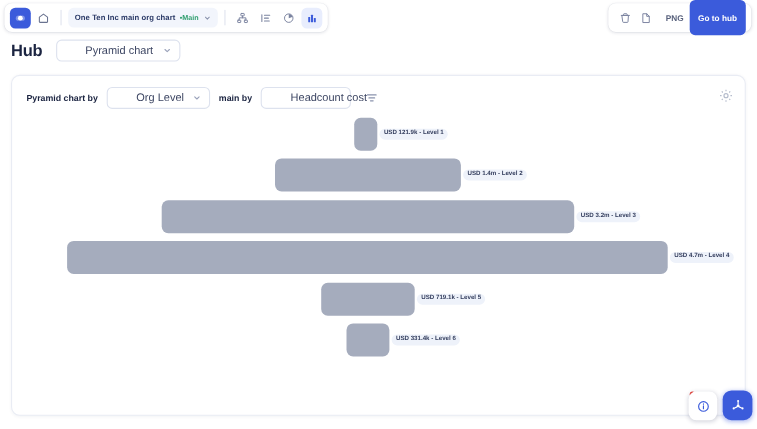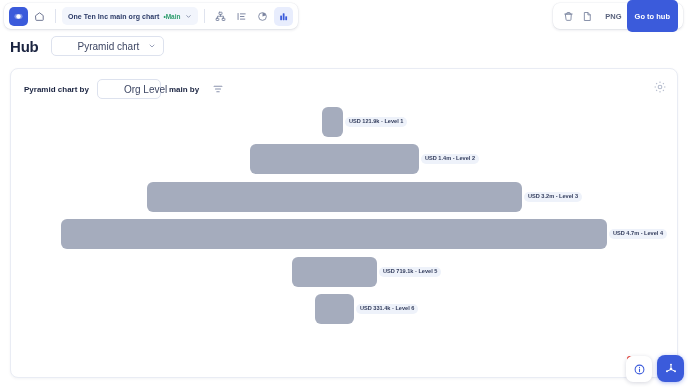--- a/index.html
+++ b/index.html
@@ -95,21 +95,21 @@
     border: 1px solid #e9ecf4;
     border-radius: 8px;
     box-shadow: 0 1px 3px rgba(20,30,70,0.05);
     overflow: hidden;
   }
   .card-toolbar {
     position: absolute; left: 13px; top: 9px; right: 27px; height: 22px;
     display: flex; align-items: center; gap: 8px;
   }
   .tb-label { font-size: 8px; font-weight: bold; color: #1b2441; white-space: nowrap; }
-  #orglevel-select { width: 64px; }
+  #orglevel-select { width: 94px; }
   #headcount-select { width: 82px; }
   .filter-btn {
     width: 18px; height: 18px; display: flex; align-items: center;
     justify-content: center; cursor: pointer; margin-left: 2px;
   }
   .gear-btn {
     position: absolute; right: 10px; top: 11px;
     width: 14px; height: 14px; cursor: pointer;
   }
 
@@ -264,20 +264,26 @@
 
     <div class="select-box" id="orglevel-select">
       <span class="sel-text">Org Level</span>
       <svg width="8" height="8" viewBox="0 0 12 12" fill="none" stroke="#9aa2ba" stroke-width="1.5" stroke-linecap="round" stroke-linejoin="round">
         <path d="M3 4.5 6 7.5 9 4.5"></path>
       </svg>
     </div>
 
     <span class="tb-label">main by</span>
 
+    <div class="select-box" id="headcount-select">
+      <span class="sel-text">Headcount cost</span>
+      <svg width="8" height="8" viewBox="0 0 12 12" fill="none" stroke="#9aa2ba" stroke-width="1.5" stroke-linecap="round" stroke-linejoin="round">
+        <path d="M3 4.5 6 7.5 9 4.5"></path>
+      </svg>
+    </div>
 
     <div class="filter-btn">
       <svg width="12" height="12" viewBox="0 0 16 16" fill="none" stroke="#8a93ad" stroke-width="1.5" stroke-linecap="round">
         <path d="M2.8 4.4h10.4M4.6 8h6.8M6.4 11.6h3.2"></path>
       </svg>
     </div>
   </div>
 
   <div class="gear-btn">
     <svg width="14" height="14" viewBox="0 0 16 16" fill="none" stroke="#b4bbcc" stroke-width="1.2">

